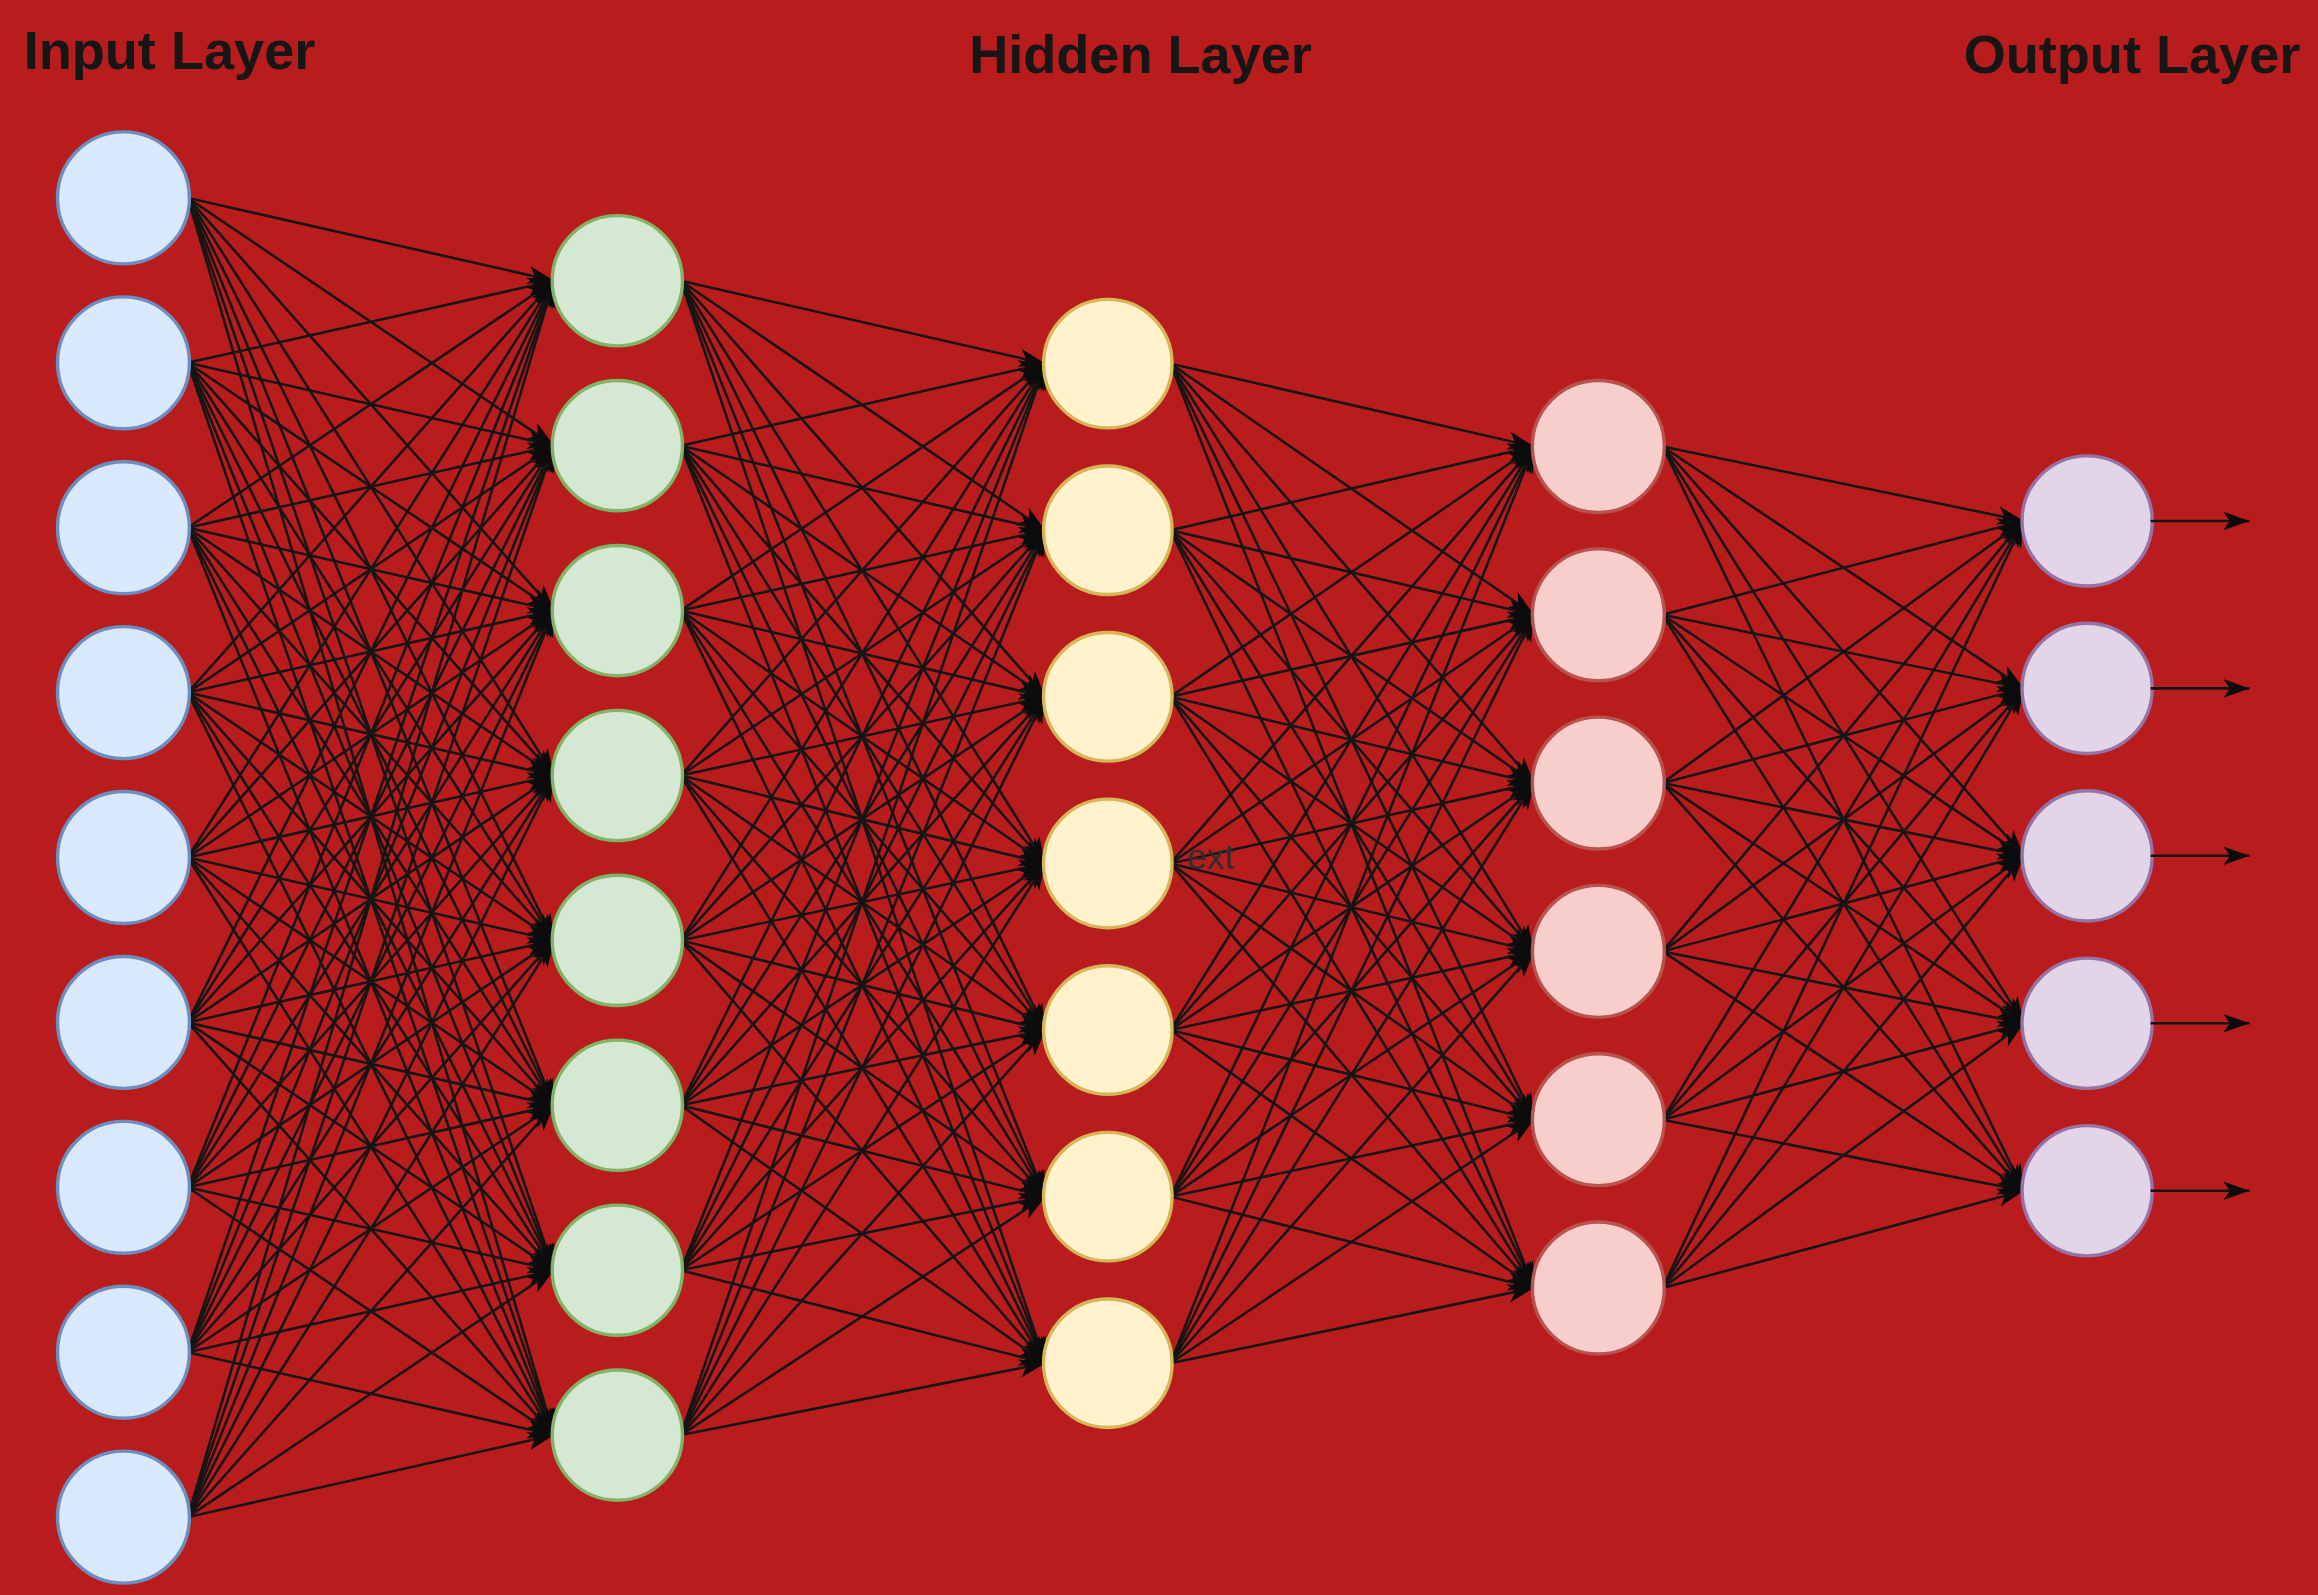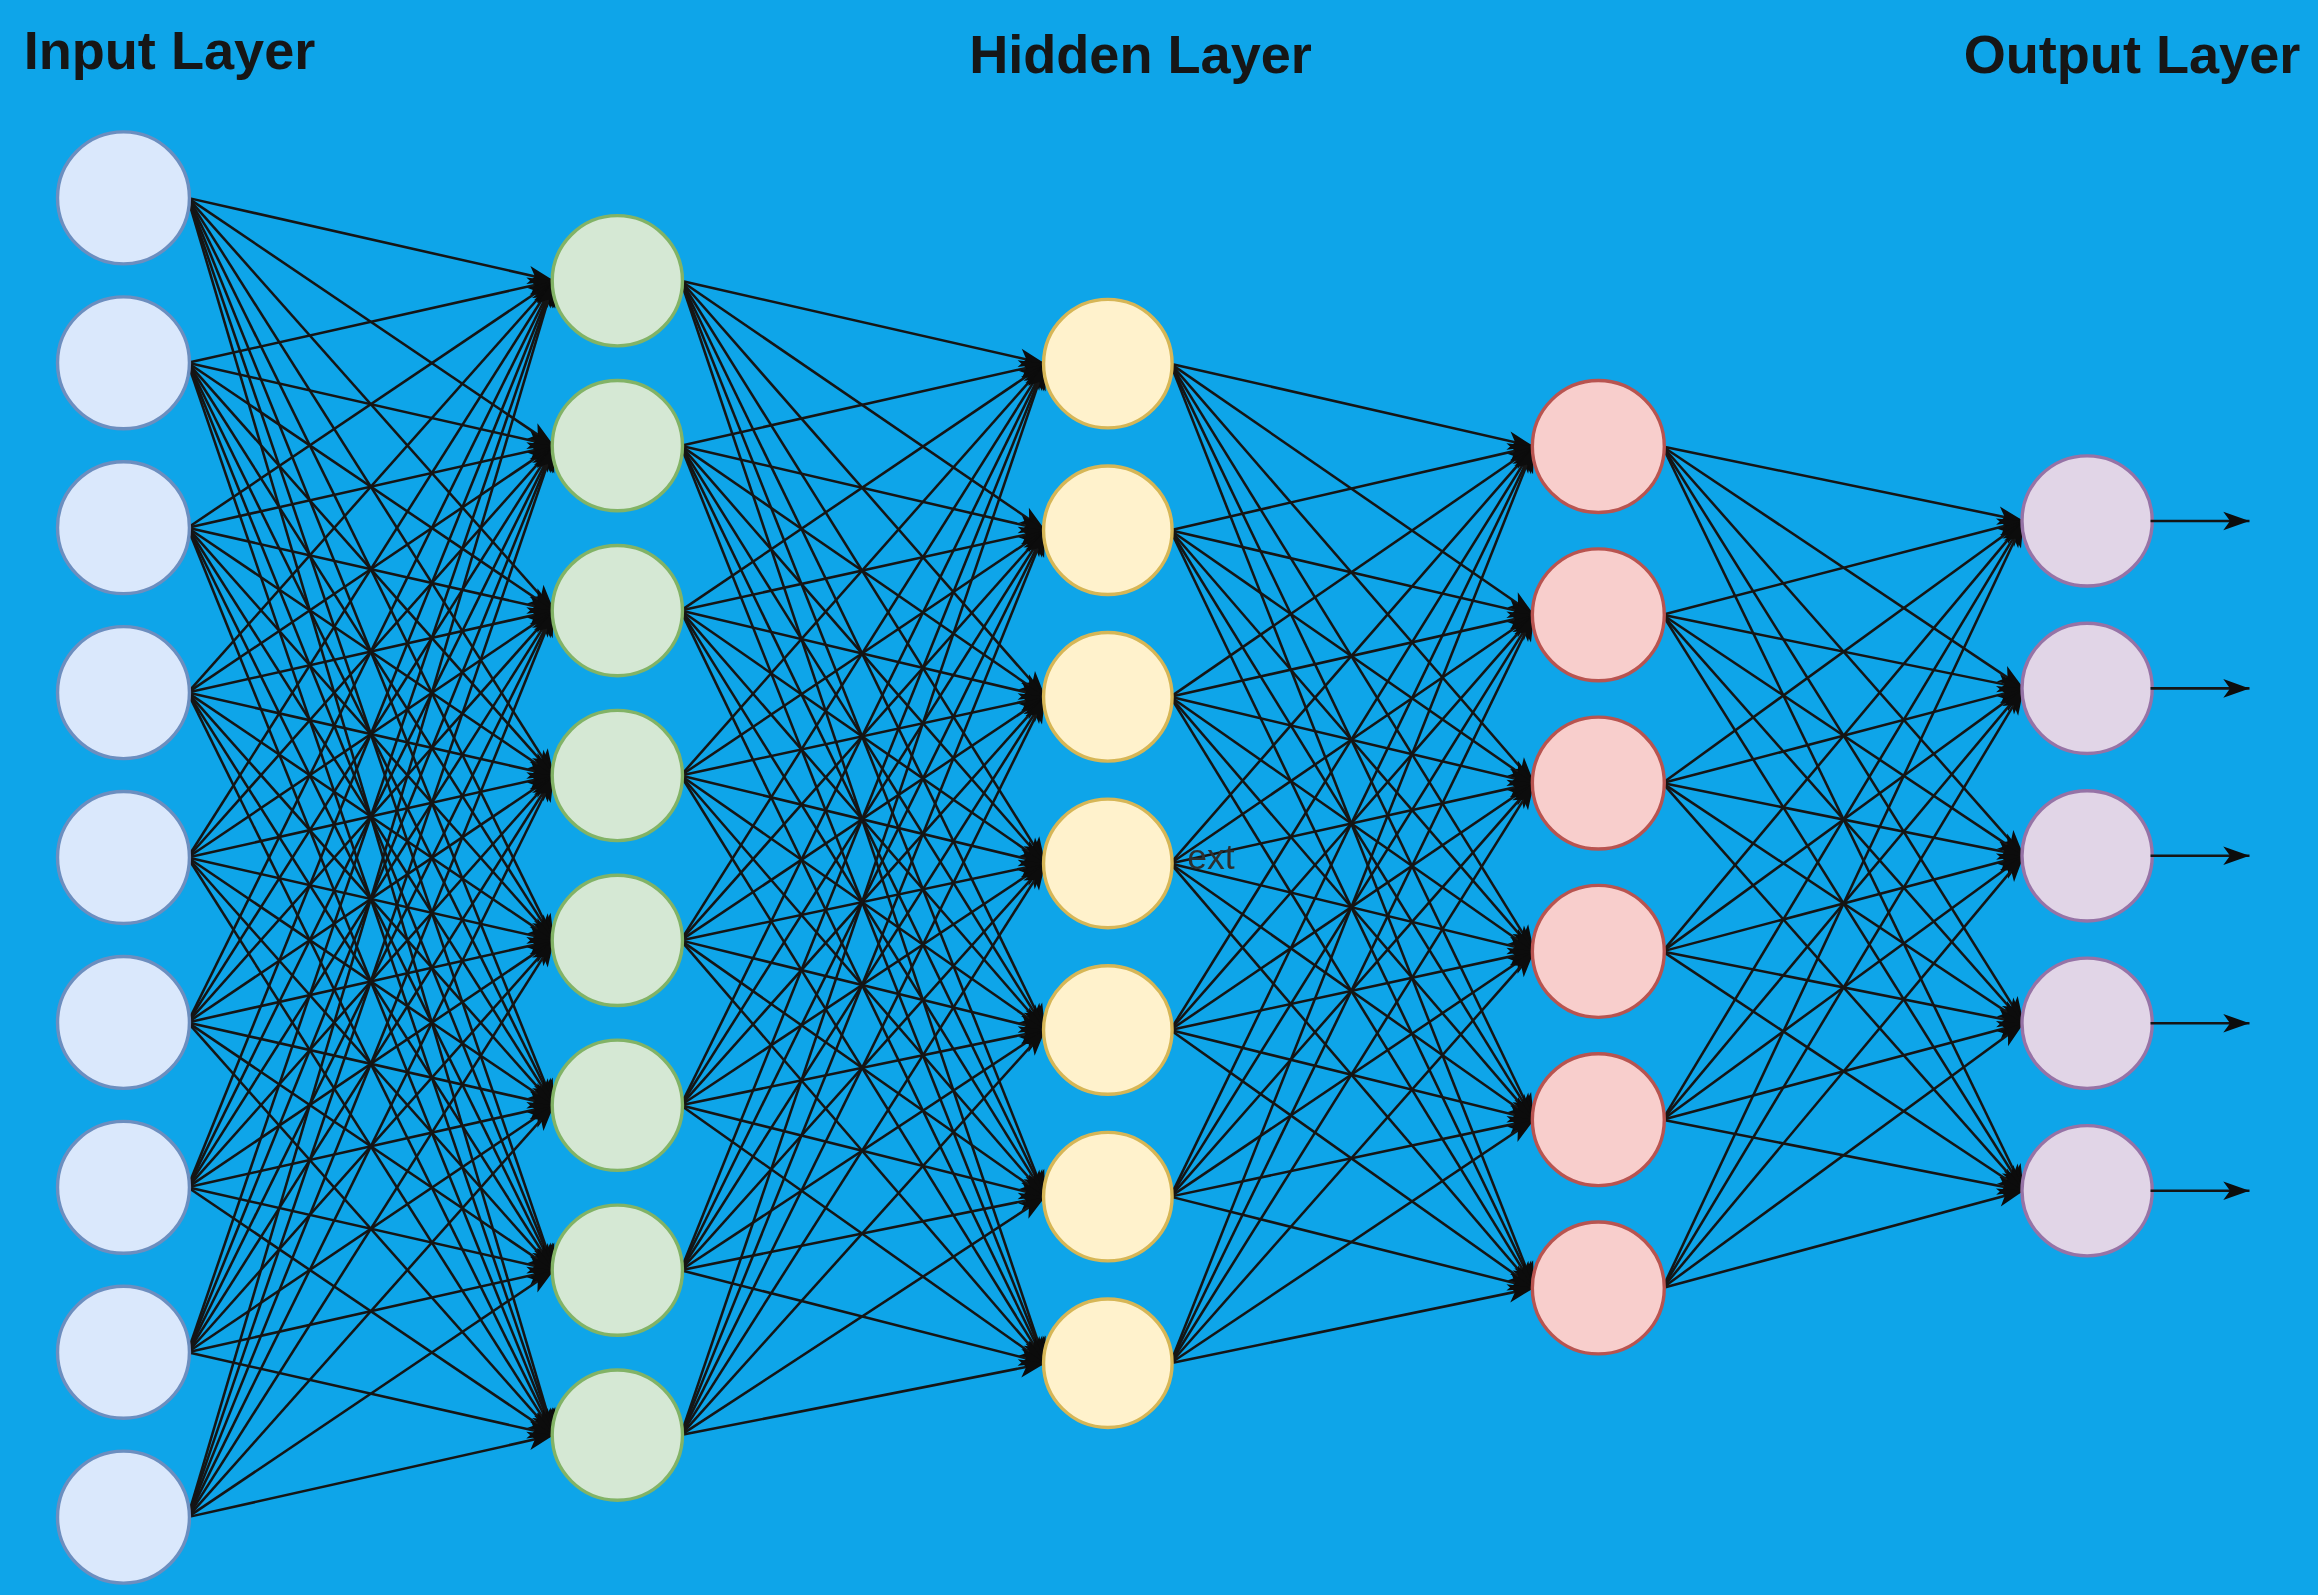--- a/index.html
+++ b/index.html
@@ -2,21 +2,21 @@
 <html style="font-size:13.5px"><head>
 <meta charset="utf-8">
 <style>
   html, body {
     margin: 0;
     padding: 0;
     background: #ffffff;
   }
   #stage {
     width: 100%;
-    background: #0ea5e9;
+    background: #b91c1c;
   }
   svg { display: block; width: 100%; height: auto; }
   .layer-label {
     font-family: "Liberation Sans", "DejaVu Sans", sans-serif;
     font-weight: bold;
     fill: #161616;
   }
   .stray-label {
     font-family: "Liberation Sans", "DejaVu Sans", sans-serif;
     font-weight: normal;

